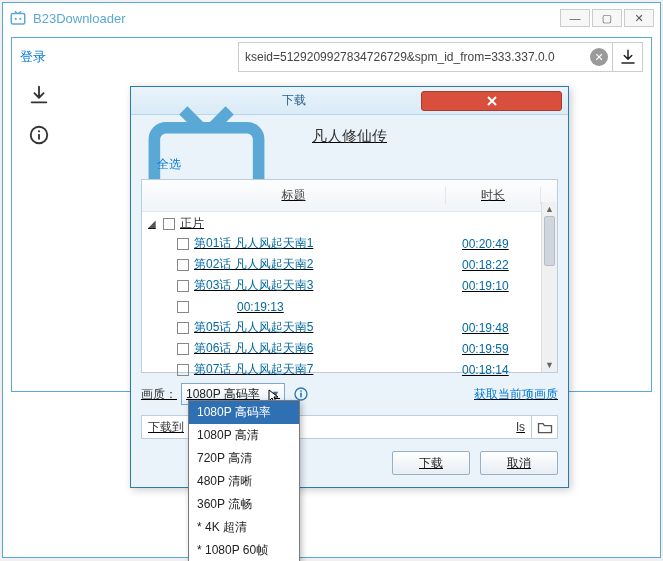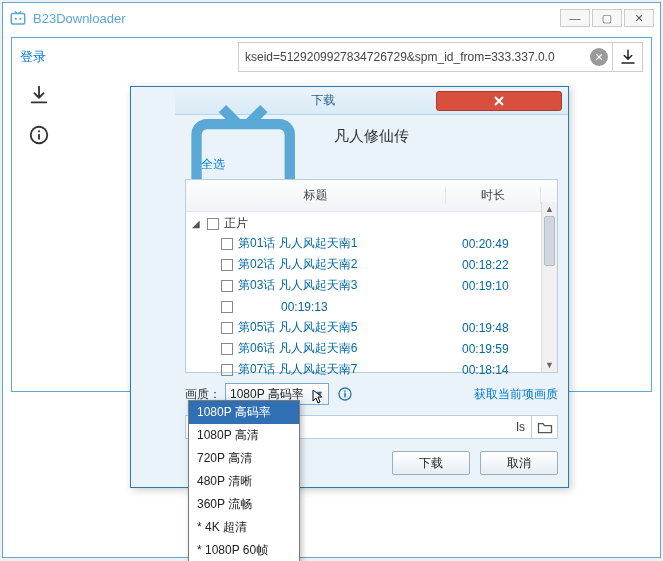--- a/index.html
+++ b/index.html
@@ -18,28 +18,28 @@
 .login-link { color: #0078d7; font-size: 13px; cursor: pointer; }
 .url-input-wrap { position: absolute; right: 8px; top: 4px; display: flex; align-items: center; height: 30px; border: 1px solid #ccc; background: #fff; width: 405px; }
 .url-input { border: none; outline: none; flex: 1; padding: 0 6px; font-size: 12px; color: #444; }
 .clear-btn { width: 18px; height: 18px; border-radius: 50%; background: #9a9a9a; color: #fff; display: flex; align-items: center; justify-content: center; font-size: 11px; margin: 0 4px; cursor: pointer; }
 .dl-action { width: 30px; height: 28px; border-left: 1px solid #ccc; display: flex; align-items: center; justify-content: center; cursor: pointer; }
 
 .side-icons { position: absolute; left: 14px; top: 44px; display: flex; flex-direction: column; gap: 14px; }
 .side-icon { width: 26px; height: 26px; display: flex; align-items: center; justify-content: center; cursor: pointer; color: #333; }
 
 
-.modal { position: absolute; left: 130px; top: 86px; width: 439px; border: 1px solid #2a7ab0; background: #eaf3fa; box-shadow: 2px 2px 8px rgba(0,0,0,.2); z-index: 10; padding-left: 44px; }
+.modal { position: absolute; left: 130px; top: 86px; width: 439px; border: 1px solid #2a7ab0; background: #eaf3fa; box-shadow: 2px 2px 8px rgba(0,0,0,.2); z-index: 10; }
 .modal-title { height: 28px; background: linear-gradient(#eaf3fa,#d9ebf7); display: flex; align-items: center; padding: 0 6px; border-bottom: 1px solid #b8d6eb; }
 .modal-title .logo { width: 16px; height: 16px; margin-right: 6px; }
 .modal-title span { color: #2a5f8a; font-size: 12px; flex: 1; }
 .modal-close { width: 40px; height: 20px; background: #d84f3e; border-radius: 3px; display: flex; align-items: center; justify-content: center; cursor: pointer; border: 1px solid #a83b2d; }
 .modal-close svg { width: 12px; height: 10px; }
 
-.modal-body { padding: 8px 10px 12px 10px; background: #eaf3fa; }
+.modal-body { padding: 8px 10px 12px 10px; background: #eaf3fa; text-decoration: underline; }
 .video-title { text-align: center; font-size: 15px; color: #333; margin: 4px 0 8px 0; }
 .select-all { color: #0078d7; font-size: 12px; cursor: pointer; margin: 2px 0 6px 16px; display: inline-block; }
 
 .list-frame { background: #fff; border: 1px solid #bcd; height: 194px; position: relative; }
 .list-header { display: flex; height: 32px; border-bottom: 1px solid #e0e7ee; font-size: 12px; color: #444; align-items: center; background: linear-gradient(#fdfdfd,#f0f4f8); }
 .list-header .h-title { flex: 1; text-align: center; border-right: 1px solid #e0e7ee; }
 .list-header .h-dur { width: 95px; text-align: center; border-right: 1px solid #e0e7ee; }
 .list-rows { overflow: hidden; height: 170px; padding-top: 2px; }
 .tree-root { display: flex; align-items: center; padding: 1px 6px; font-size: 12px; color: #333; }
 .tree-arrow { width: 10px; font-size: 10px; color: #555; }

